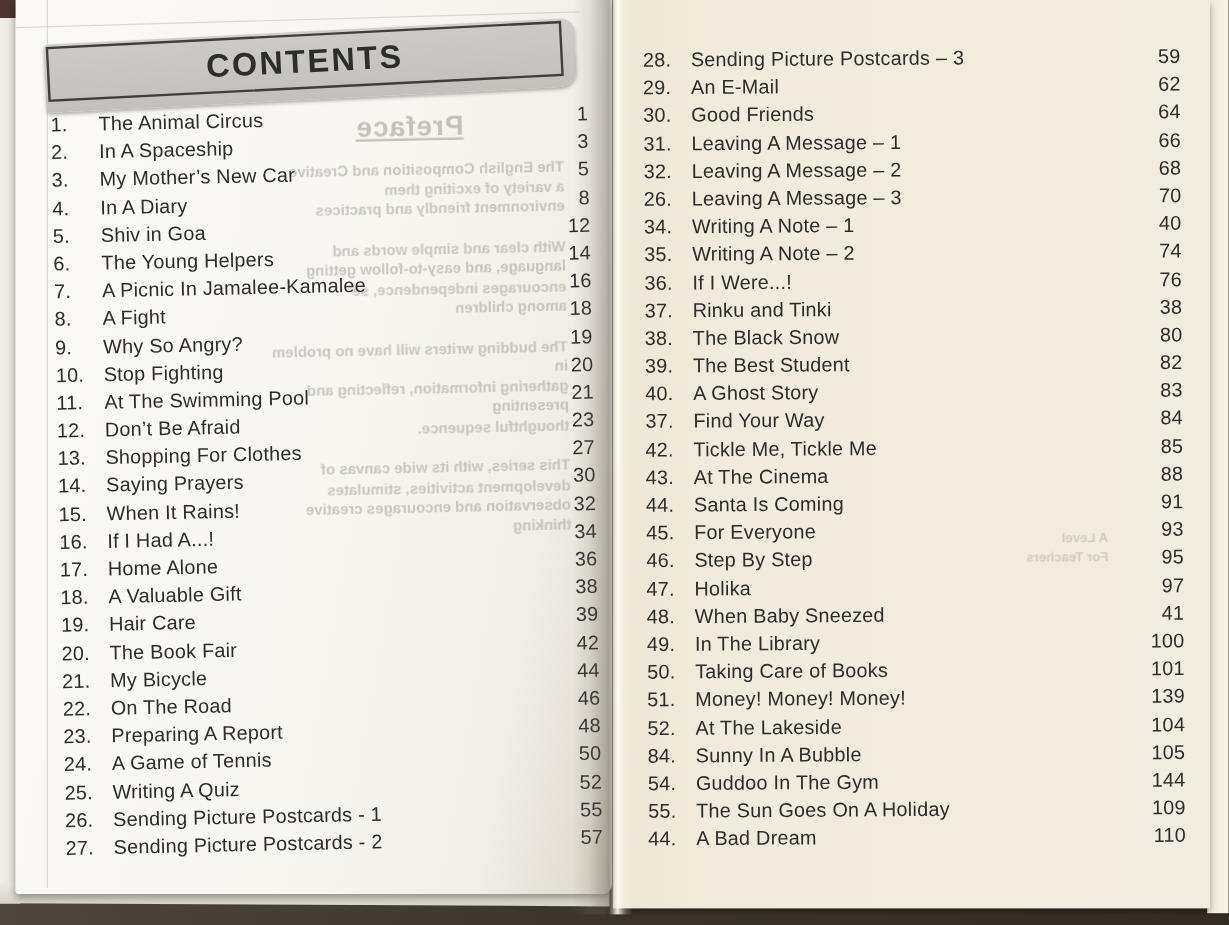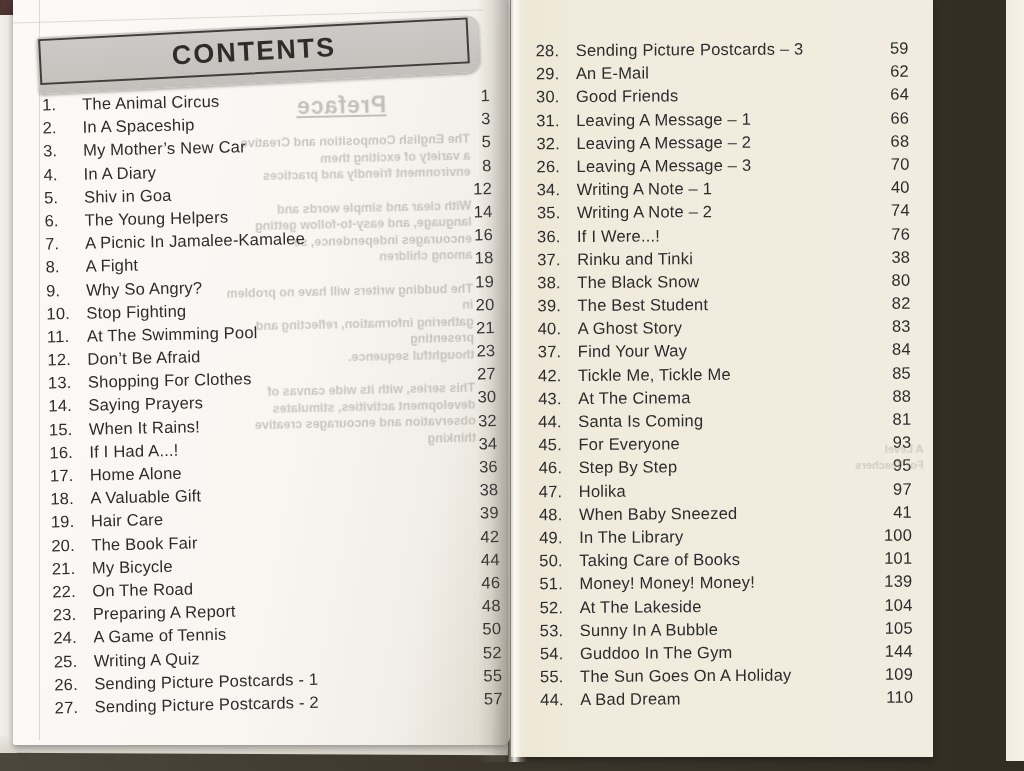--- a/index.html
+++ b/index.html
@@ -15,21 +15,21 @@
     background:linear-gradient(180deg,#ecE9e2,#d9d5cb);transform:rotate(.3deg);}
   .right-stack-edge{position:absolute;left:1006px;top:0;width:18px;height:761px;
     background:linear-gradient(90deg,#f0ebdd,#f6f2e6);}
   .corner-obj{position:absolute;left:0;top:0;width:56px;height:15px;background:#4e3531;
     clip-path:polygon(0 0,100% 0,64% 100%,0 100%);}
   
   .page{position:absolute;top:0;}
   .left-page{left:13px;width:497px;height:745px;border-radius:0 0 8px 3px;
     background:linear-gradient(100deg,#fbfaf7 0%,#f8f6f1 55%,#f1eee7 82%,#e0dbd0 96%,#d3ccbe 100%);
     box-shadow:0 3px 6px rgba(0,0,0,.35);}
-  .right-page{left:511px;width:422px;height:757px;
+  .right-page{left:511px;width:497px;height:757px;
     background:linear-gradient(90deg,#ede6d6 0%,#f1ebdd 18%,#f2ecdf 70%,#f1ece0 100%);
     box-shadow:0 3px 6px rgba(0,0,0,.35);}
   .left-rot{position:absolute;inset:0;transform:rotate(-1.2deg);transform-origin:50% 45%;}
   .right-rot{position:absolute;inset:0;transform:rotate(-.4deg);transform-origin:50% 50%;}
   .left-top-edge{position:absolute;left:0;top:16px;width:470px;height:1px;
     background:rgba(185,180,168,.45);transform:rotate(-1.6deg);}
   .left-margin-line{position:absolute;left:26px;top:0;width:1px;height:740px;
     background:rgba(190,186,176,.5);}
   
   .spine{position:absolute;left:477px;top:0;width:50px;height:762px;z-index:6;pointer-events:none;
@@ -359,21 +359,21 @@
 
   <li class="row">
     <span class="num">43.</span>
     <span class="title">At The Cinema</span>
     <span class="page-num">88</span>
   </li>
 
   <li class="row">
     <span class="num">44.</span>
     <span class="title">Santa Is Coming</span>
-    <span class="page-num">81</span>
+    <span class="page-num">91</span>
   </li>
 
   <li class="row">
     <span class="num">45.</span>
     <span class="title">For Everyone</span>
     <span class="page-num">93</span>
   </li>
 
   <li class="row">
     <span class="num">46.</span>
@@ -411,21 +411,21 @@
     <span class="page-num">139</span>
   </li>
 
   <li class="row">
     <span class="num">52.</span>
     <span class="title">At The Lakeside</span>
     <span class="page-num">104</span>
   </li>
 
   <li class="row">
-    <span class="num">53.</span>
+    <span class="num">84.</span>
     <span class="title">Sunny In A Bubble</span>
     <span class="page-num">105</span>
   </li>
 
   <li class="row">
     <span class="num">54.</span>
     <span class="title">Guddoo In The Gym</span>
     <span class="page-num">144</span>
   </li>
 

